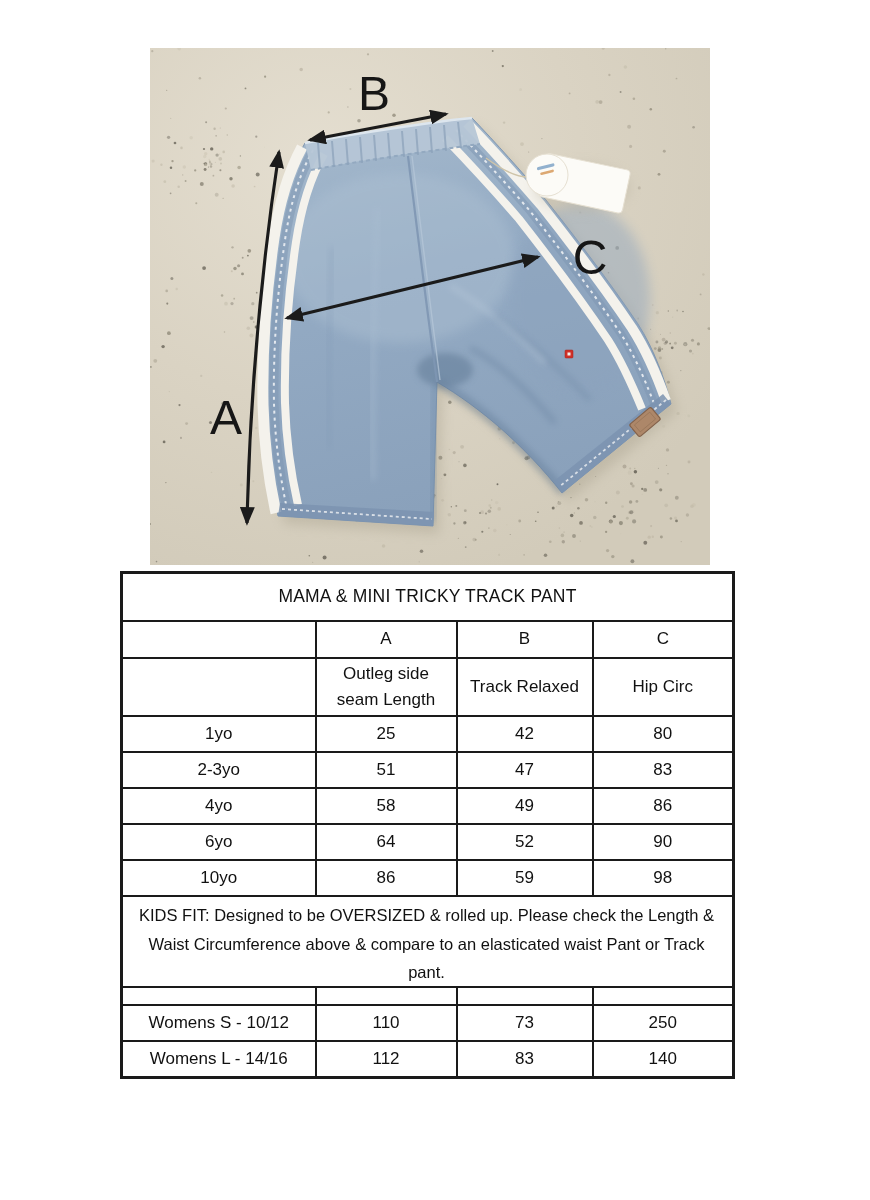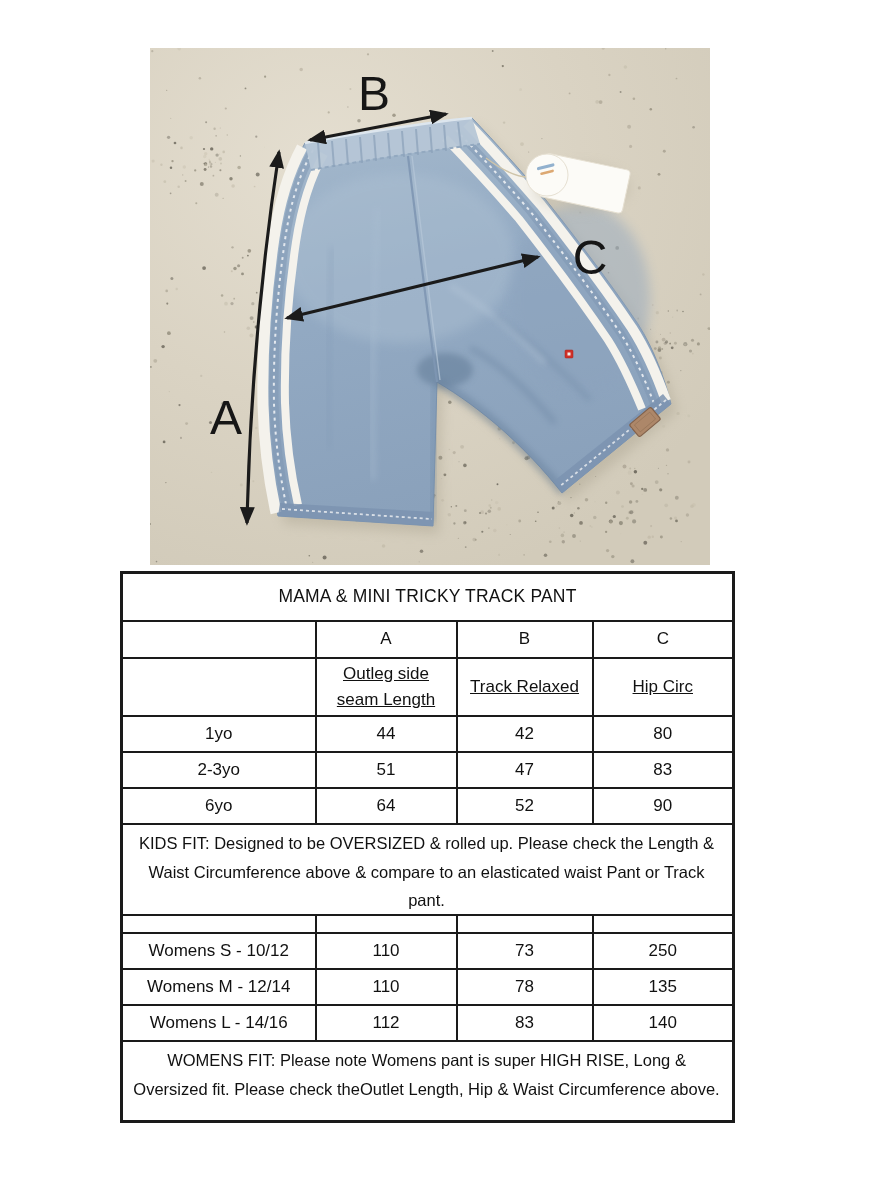--- a/index.html
+++ b/index.html
@@ -11,21 +11,21 @@
   .marrow{stroke:#1b1b1b;stroke-width:3.1;fill:none;}
 
   table.size-table{position:absolute;left:120px;top:571px;width:615px;
         border-collapse:collapse;table-layout:fixed;
         border:3px solid #1a1a1a;font-size:17px;color:#111;padding-left:28px;}
   .size-table td{border:2px solid #1a1a1a;text-align:center;vertical-align:middle;
         padding:0;overflow:hidden;}
   .r-title{height:48px;}
   .r-title td{font-size:17.5px;letter-spacing:.2px;}
   .r-abc{height:37px;}
-  .r-desc{height:48px;text-decoration:underline;}
+  .r-desc{height:48px;}
   .r-desc td{line-height:1.55;padding:2px 6px;}
   .r-size{height:36px;}
   .r-spacer{height:18px;}
   .r-note{height:86px;}
   .r-note2{height:80px;}
   .note-cell{text-align:left;vertical-align:top !important;
         padding:4px 8px 0 6px !important;font-size:16.5px;line-height:1.72;}
 </style>
 </head>
 <body>
@@ -686,65 +686,68 @@
       </tr>
       <tr class="r-desc">
         <td></td>
         <td>Outleg side seam Length</td>
         <td>Track Relaxed</td>
         <td>Hip Circ</td>
       </tr>
 
       <tr class="r-size">
         <td>1yo</td>
-        <td>44</td>
+        <td>25</td>
         <td>42</td>
         <td>80</td>
       </tr>
       <tr class="r-size">
         <td>2-3yo</td>
         <td>51</td>
         <td>47</td>
         <td>83</td>
       </tr>
       <tr class="r-size">
+        <td>4yo</td>
+        <td>58</td>
+        <td>49</td>
+        <td>86</td>
+      </tr>
+      <tr class="r-size">
         <td>6yo</td>
         <td>64</td>
         <td>52</td>
         <td>90</td>
+      </tr>
+      <tr class="r-size">
+        <td>10yo</td>
+        <td>86</td>
+        <td>59</td>
+        <td>98</td>
       </tr>
 
       <tr class="r-note">
         <td colspan="4" class="note-cell">KIDS FIT: Designed to be OVERSIZED &amp; rolled up.  Please check the Length &amp; Waist Circumference above &amp; compare to an elasticated waist Pant or Track pant.</td>
       </tr>
 
       <tr class="r-spacer">
         <td></td>
         <td></td>
         <td></td>
         <td></td>
       </tr>
 
       <tr class="r-size">
         <td>Womens S - 10/12</td>
         <td>110</td>
         <td>73</td>
         <td>250</td>
       </tr>
       <tr class="r-size">
-        <td>Womens M - 12/14</td>
-        <td>110</td>
-        <td>78</td>
-        <td>135</td>
-      </tr>
-      <tr class="r-size">
         <td>Womens L - 14/16</td>
         <td>112</td>
         <td>83</td>
         <td>140</td>
       </tr>
 
-      <tr class="r-note2">
-        <td colspan="4" class="note-cell">WOMENS FIT: Please note Womens pant is super HIGH RISE, Long &amp; Oversized fit. Please check theOutlet Length, Hip &amp; Waist Circumference above.</td>
-      </tr>
     </tbody>
   </table>
 </div>
 
 </body></html>

